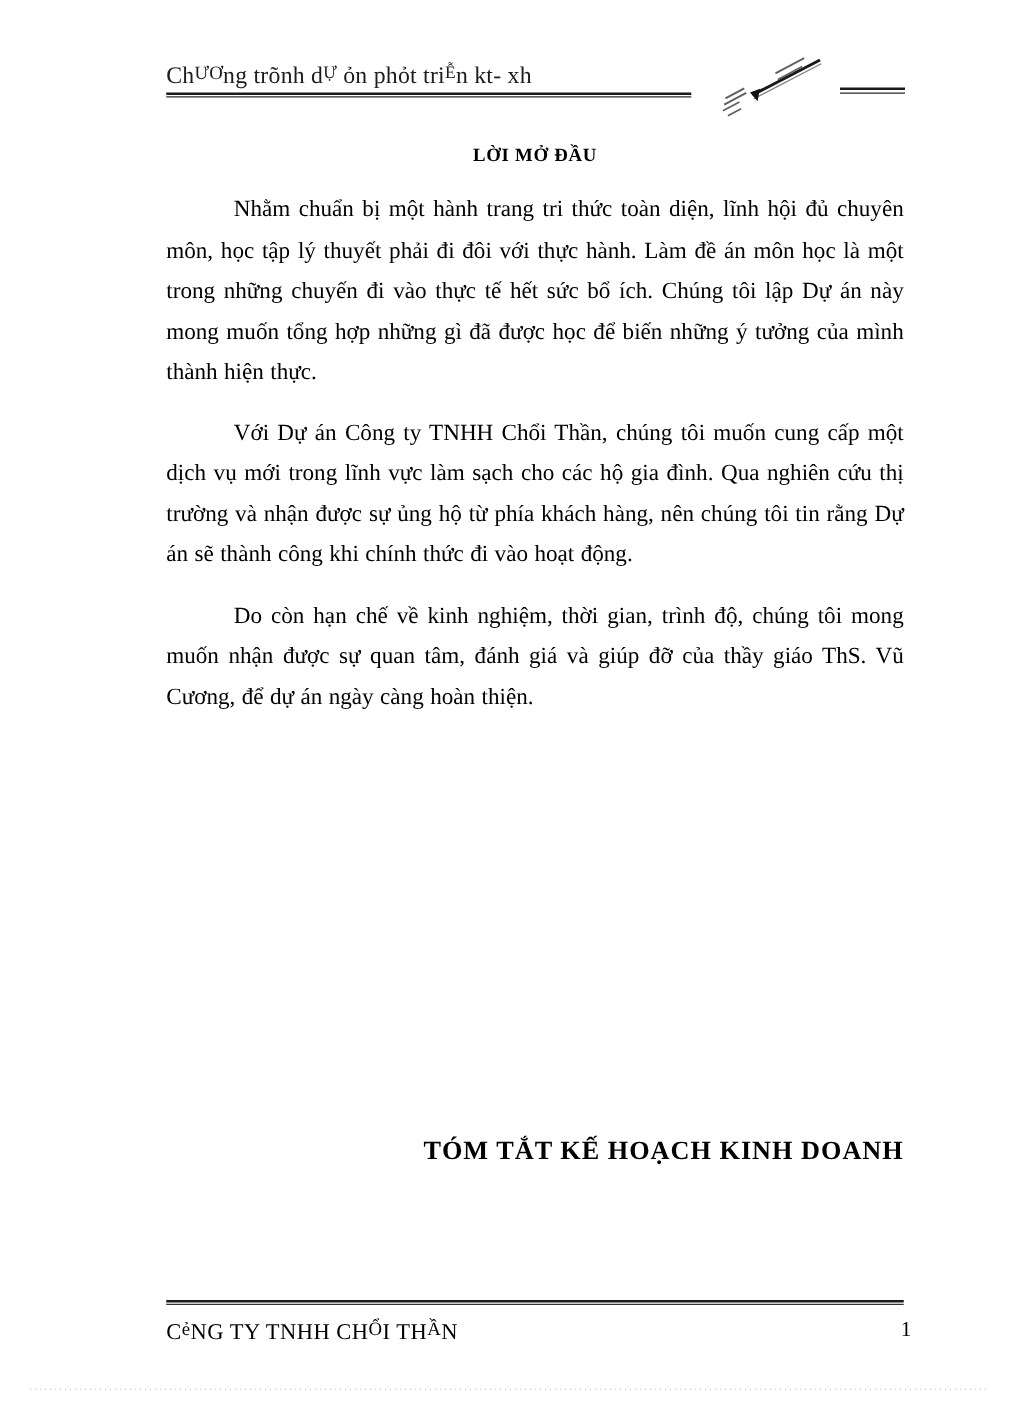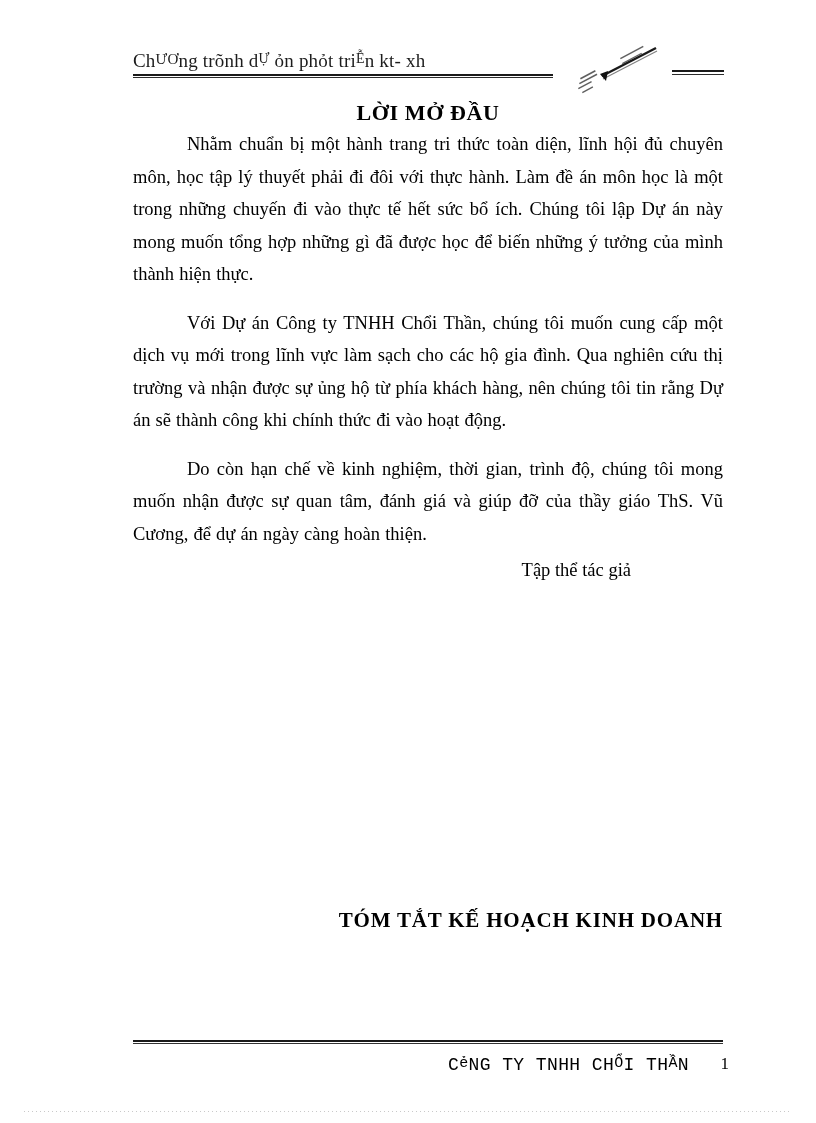--- a/index.html
+++ b/index.html
@@ -92,23 +92,23 @@
   }
 
   
   .content {
     position: absolute;
     left: 133px;
     top: 98px;
     width: 590px;
   }
   h1.doc-title {
-    margin: 0;
-    padding: 0;
-    font-size: 22px;
+    margin: 12px;
+    padding: 0;
+    font-size: 15px;
     font-weight: bold;
     text-align: center;
     letter-spacing: 0.6px;
     line-height: 30px;
   }
   p.para {
     margin: 0;
     padding: 0;
     font-size: 18.5px;
     line-height: 32.5px;
@@ -169,26 +169,25 @@
     height: 1px;
     background: #333333;
   }
   .footer-row {
     position: relative;
     margin-top: 7px;
     height: 26px;
   }
   .footer-company {
     display: block;
-    text-align: right;
+    text-align: left;
     font-size: 18px;
     line-height: 24px;
     letter-spacing: 0.4px;
     padding-right: 34px;
-    font-family: Liberation Mono, monospace;
   }
   .footer-company .raised {
     font-size: 15px;
     vertical-align: 3px;
   }
   .page-number {
     position: absolute;
     right: -6px;
     top: 0;
     font-size: 17px;
@@ -244,21 +243,20 @@
     </div>
   </div>
 
   <div class="content">
     <h1 class="doc-title">LỜI MỞ ĐẦU</h1>
 
     <p class="para">Nhằm chuẩn bị một hành trang tri thức toàn diện, lĩnh hội đủ chuyên môn, học tập lý thuyết phải đi đôi với thực hành. Làm đề án môn học là một trong những chuyến đi vào thực tế hết sức bổ ích. Chúng tôi lập Dự án này mong muốn tổng hợp những gì đã được học để biến những ý tưởng của mình thành hiện thực.</p>
     <p class="para">Với Dự án Công ty TNHH Chổi Thần, chúng tôi muốn cung cấp một dịch vụ mới trong lĩnh vực làm sạch cho các hộ gia đình. Qua nghiên cứu thị trường và nhận được sự ủng hộ từ phía khách hàng, nên chúng tôi tin rằng Dự án sẽ thành công khi chính thức đi vào hoạt động.</p>
     <p class="para">Do còn hạn chế về kinh nghiệm, thời gian, trình độ, chúng tôi mong muốn nhận được sự quan tâm, đánh giá và giúp đỡ của thầy giáo ThS. Vũ Cương, để dự án ngày càng hoàn thiện.</p>
 
-    <div class="signature">Tập thể tác giả</div>
   </div>
 
   <div class="section2">
     <h2 class="section-title">TÓM TẮT KẾ HOẠCH KINH DOANH</h2>
   </div>
 
   <div class="footer">
     <div class="footer-rule">
       <i></i>
         <i></i>

